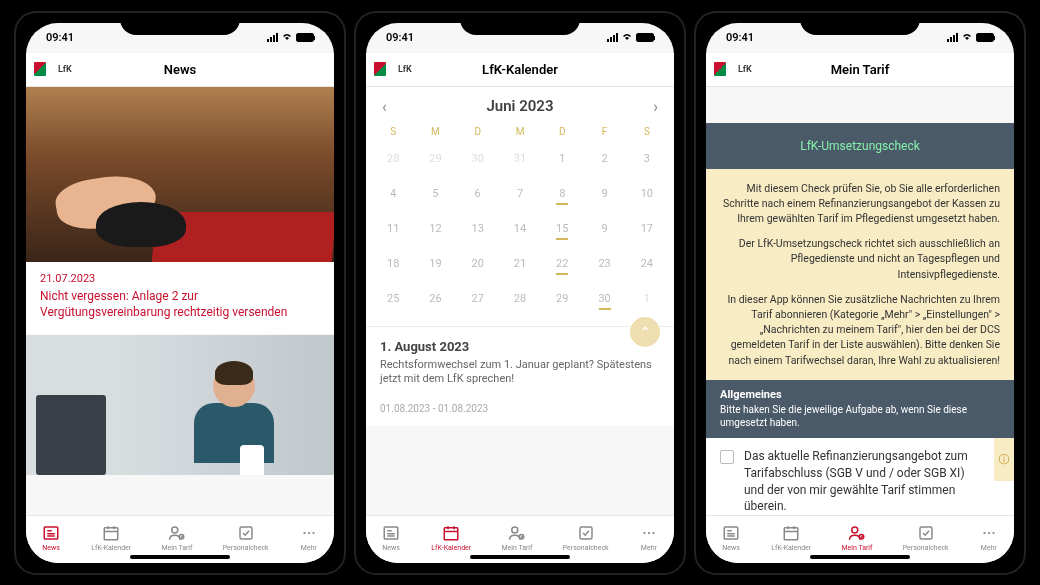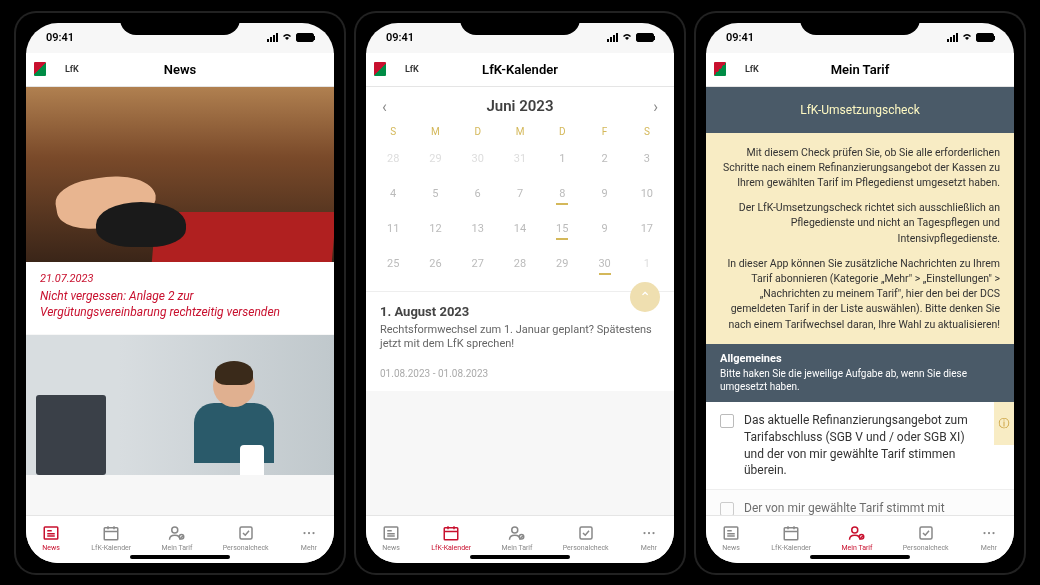--- a/index.html
+++ b/index.html
@@ -72,21 +72,21 @@
     align-items: center;
     justify-content: center;
     position: relative;
     height: 34px;
   }
   .logo {
     position: absolute;
     left: 8px;
     display: flex;
     align-items: center;
-    gap: 19px;
+    gap: 12px;
     font-size: 9px;
     font-weight: 600;
     color: #333;
   }
   .logo-mark {
     width: 12px;
     height: 14px;
     background: linear-gradient(135deg, #c8102e 50%, #008c45 50%);
     border-radius: 1px;
   }
@@ -127,21 +127,21 @@
     background: #1a1a1a;
     border-radius: 50% 50% 40% 40%;
   }
   .mousepad {
     position: absolute;
     bottom: 0; right: 0;
     width: 180px; height: 50px;
     background: #b02020;
     transform: skewX(-5deg);
   }
-  .news-body { padding: 10px 14px 14px; font-style: italic; }
+  .news-body { padding: 10px 14px 14px; }
   .news-date { font-size: 11px; color: #c8102e; margin-bottom: 3px; }
   .news-title { font-size: 12px; color: #c8102e; line-height: 1.35; }
   .news-img.bottom {
     height: 140px;
     background: linear-gradient(90deg, #d8dde0 30%, #c0c8cc 100%);
     position: relative;
     overflow: hidden;
   }
   .person {
     position: absolute;
@@ -228,24 +228,25 @@
     width: 30px; height: 30px;
     background: #efdfb0;
     border-radius: 50%;
     display:flex; align-items:center; justify-content:center;
     color:#fff; font-size:14px;
   }
 
   
   .tarif-head {
     background: #4a5a68;
-    color: #fef9c3;
+    color: #86efac;
     text-align: center;
     font-size: 12px;
     padding: 16px;
+    margin-top: 36px;
   }
   .tarif-info {
     background: #f8ecc4;
     padding: 12px 14px;
     font-size: 10.5px;
     line-height: 1.45;
     color: #333;
   }
   .tarif-info p { margin-bottom: 10px; text-align: right; }
   .tarif-info p:last-child { margin-bottom: 0; }
@@ -495,20 +496,29 @@
         <div class="cal-row">
           <span>11</span>
           <span>12</span>
           <span>13</span>
           <span>14</span>
           <span class="dot">15</span>
           <span>9</span>
           <span>17</span>
         </div>
         <div class="cal-row">
+          <span>18</span>
+          <span>19</span>
+          <span>20</span>
+          <span>21</span>
+          <span class="dot">22</span>
+          <span>23</span>
+          <span>24</span>
+        </div>
+        <div class="cal-row">
           <span>25</span>
           <span>26</span>
           <span>27</span>
           <span>28</span>
           <span>29</span>
           <span class="dot">30</span>
           <span class="othermonth">1</span>
         </div>
       </div>
       <div class="cal-event">

